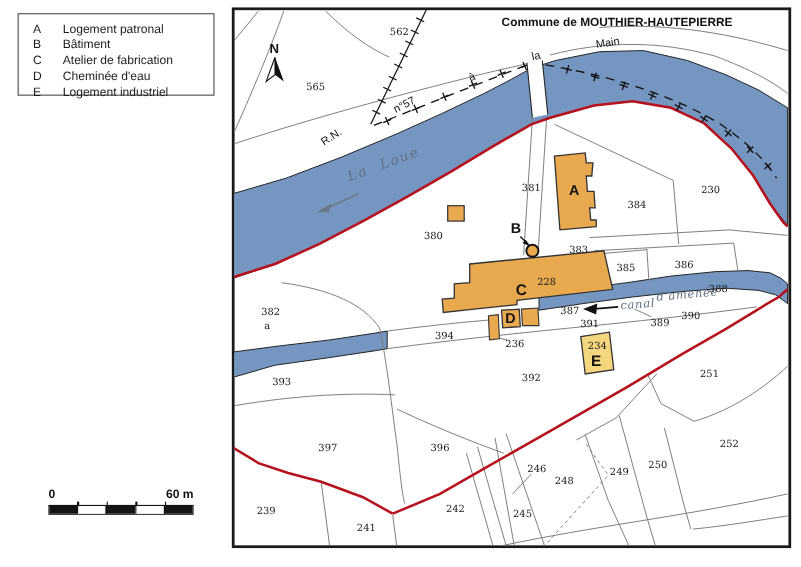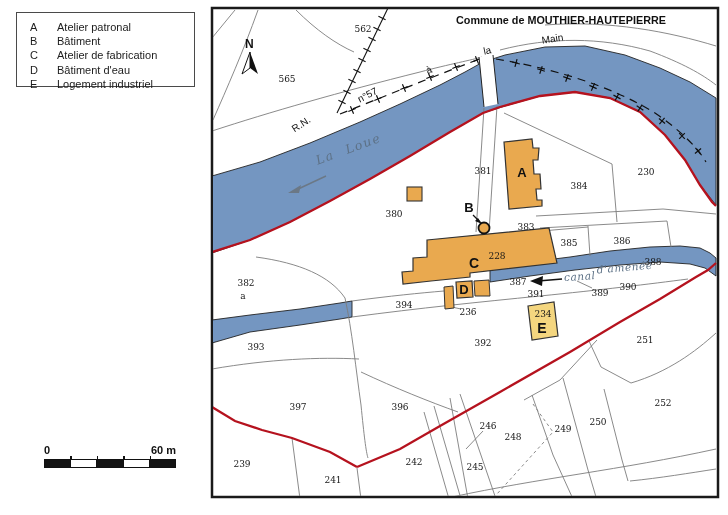--- a/index.html
+++ b/index.html
@@ -33,33 +33,33 @@
   .north{font-family:"Liberation Sans",sans-serif;font-size:12px;font-weight:600;fill:#111;}
 </style>
 </head>
 <body>
 
 <div id="stage">
 
   <div id="legend">
     <div class="lrow">
       <span class="lkey">A</span>
-      <span>Atelier patronal</span>
+      <span>Logement patronal</span>
       </div>
     <div class="lrow">
       <span class="lkey">B</span>
       <span>Bâtiment</span>
       </div>
     <div class="lrow">
       <span class="lkey">C</span>
       <span>Atelier de fabrication</span>
       </div>
     <div class="lrow">
       <span class="lkey">D</span>
-      <span>Bâtiment d'eau</span>
+      <span>Cheminée d'eau</span>
       </div>
     <div class="lrow">
       <span class="lkey">E</span>
       <span>Logement industriel</span>
       </div>
   </div>
 
   <div id="scalebar">
     <div id="sb-labels">
       <span>0</span>

